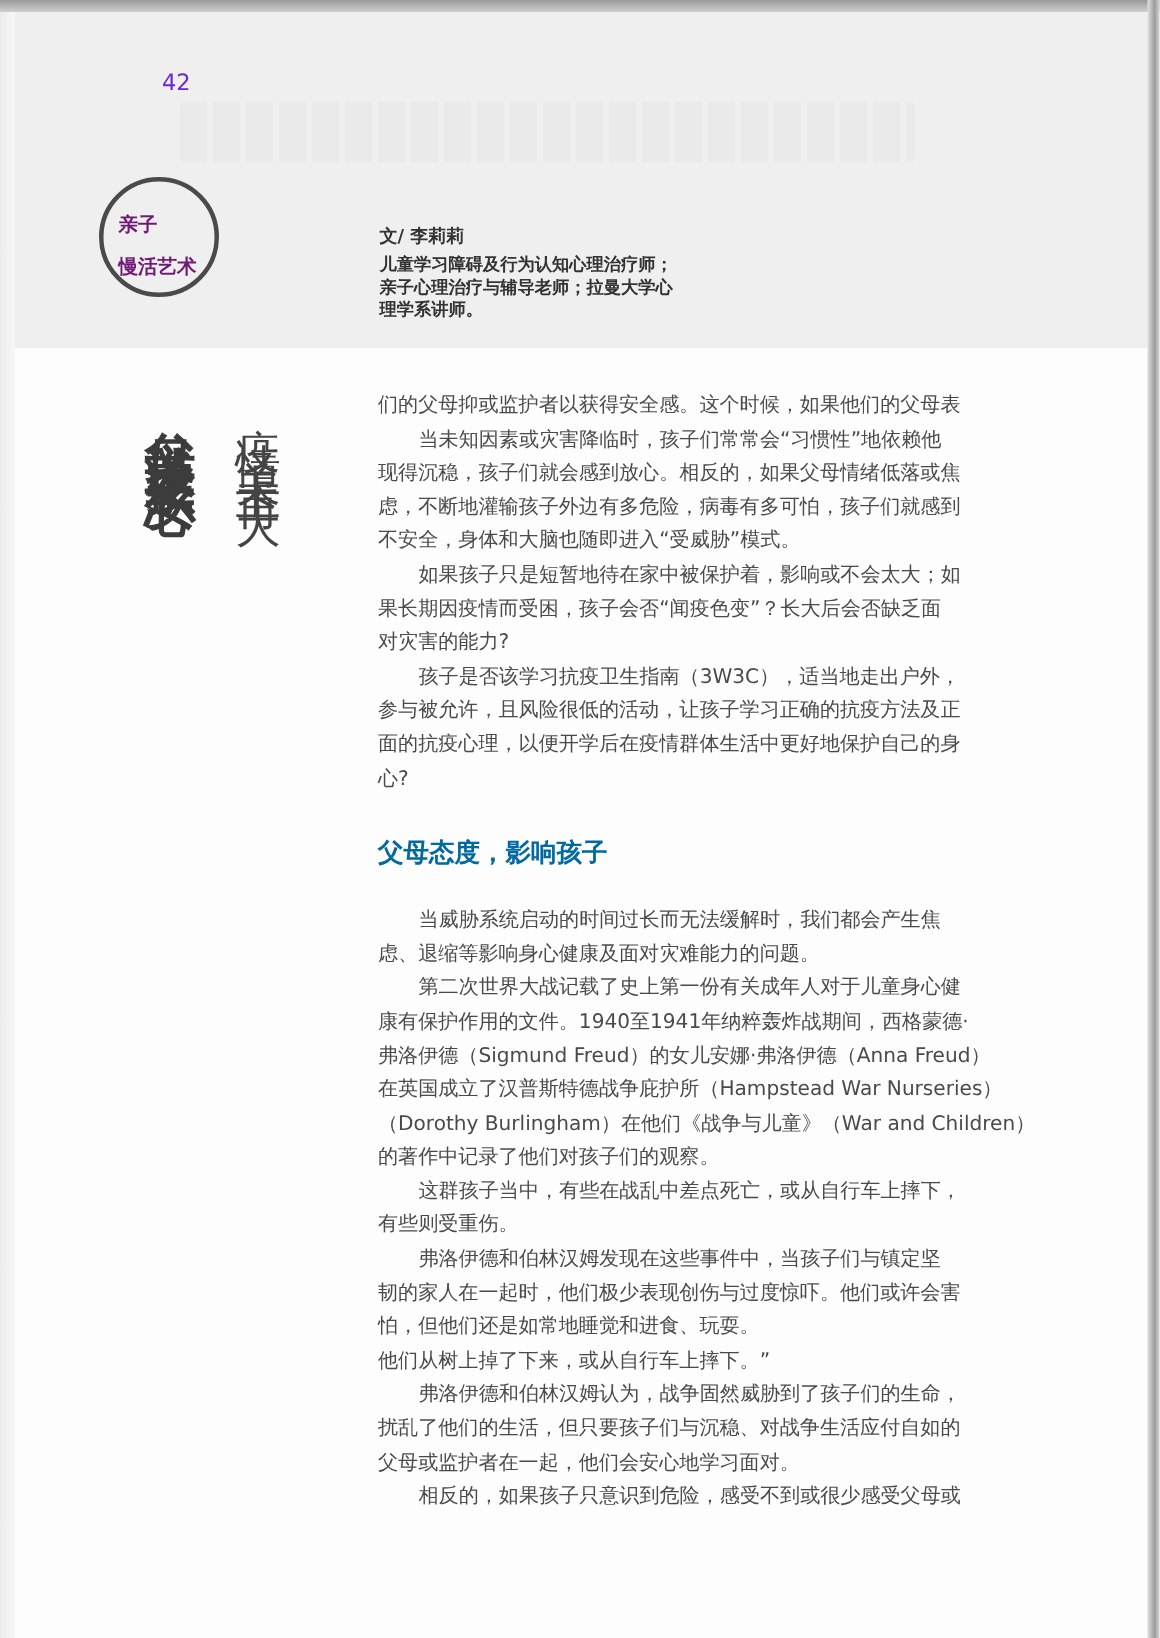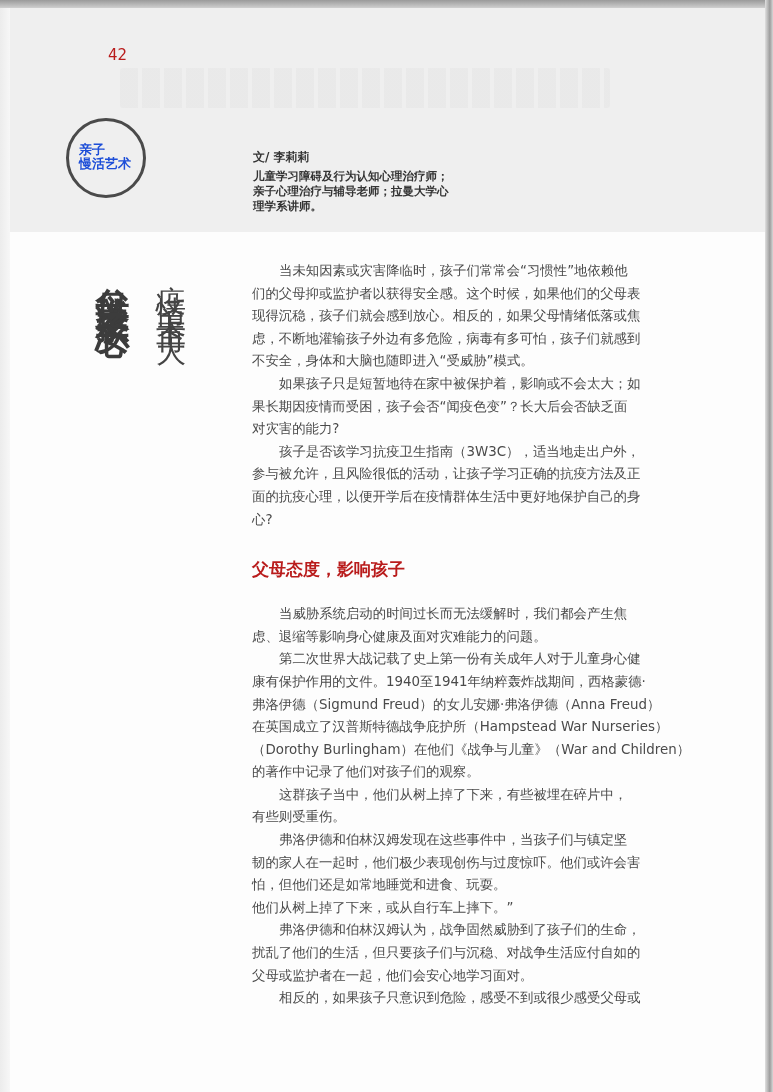--- a/index.html
+++ b/index.html
@@ -25,38 +25,38 @@
     .page {
       position: absolute; left: 10px; top: 8px; width: 755px; height: 1084px;
       background: #fdfdfd;
     }
     .header-band {
       position: absolute; left: 0; top: 0; width: 755px; height: 224px;
       background: #efefef;
     }
     .page-number {
       position: absolute; left: 98px; top: 38px;
-      font-size: 15px; color: #b91c1c;
+      font-size: 15px; color: #6d28d9;
     }
     .faded-title {
       position: absolute; left: 110px; top: 60px; width: 490px; height: 40px;
       background: repeating-linear-gradient(90deg, rgba(0,0,0,0.025) 0 18px, rgba(0,0,0,0) 18px 22px);
       border-radius: 3px;
     }
     .badge {
       position: absolute; left: 56px; top: 110px; width: 80px; height: 80px;
       border: 3px solid #4a4a4a; border-radius: 50%;
       box-sizing: border-box;
     }
     .badge-line {
-      position: absolute; left: 10px; font-weight: bold; font-size: 13px; color: #1d4ed8;
+      position: absolute; left: 10px; font-weight: bold; font-size: 13px; color: #701a75;
       white-space: nowrap;
     }
     .badge-line.l1 { top: 20px; }
-    .badge-line.l2 { top: 34px; }
+    .badge-line.l2 { top: 48px; }
     .author {
       position: absolute; left: 243px; top: 142px;
       font-size: 11.5px; color: #333; line-height: 15px;
     }
     .author .name { font-weight: bold; font-size: 12px; margin-bottom: 4px; }
     .author .bio { font-weight: bold; }
 
     .title-col {
       position: absolute; writing-mode: vertical-rl; text-orientation: upright;
       white-space: nowrap;
@@ -73,21 +73,21 @@
     }
 
     .body {
       position: absolute; left: 242px; top: 252px; width: 460px;
       font-size: 13.4px; line-height: 22.6px; color: #4a4a4a;
     }
     .line { white-space: nowrap; display: block; height: 22.6px; }
     .para { margin-bottom: 0; }
     .indent { padding-left: 27px; }
     .section-heading {
-      font-weight: bold; font-size: 17px; color: #b91c1c;
+      font-weight: bold; font-size: 17px; color: #0369a1;
       margin: 26px 0 22px 0; height: 24px; line-height: 24px;
     }
   </style>
 </head>
 <body>
 
 <div class="scan-top"></div>
 <div class="scan-left"></div>
 
 <div class="page">
@@ -108,22 +108,22 @@
         <div>理学系讲师。</div>
       </div>
     </div>
   </div>
 
   <div class="title-col title-main">父母淡定孩子安心</div>
   <div class="title-col title-sub">疫情关卡再大，</div>
 
   <div class="body">
     <div class="para">
+      <span class="line">们的父母抑或监护者以获得安全感。这个时候，如果他们的父母表</span>
       <span class="line indent">当未知因素或灾害降临时，孩子们常常会“习惯性”地依赖他</span>
-      <span class="line">们的父母抑或监护者以获得安全感。这个时候，如果他们的父母表</span>
       <span class="line">现得沉稳，孩子们就会感到放心。相反的，如果父母情绪低落或焦</span>
       <span class="line">虑，不断地灌输孩子外边有多危险，病毒有多可怕，孩子们就感到</span>
       <span class="line">不安全，身体和大脑也随即进入“受威胁”模式。</span>
     </div>
     <div class="para">
       <span class="line indent">如果孩子只是短暂地待在家中被保护着，影响或不会太大；如</span>
       <span class="line">果长期因疫情而受困，孩子会否“闻疫色变”？长大后会否缺乏面</span>
       <span class="line">对灾害的能力?</span>
     </div>
     <div class="para">
@@ -141,21 +141,21 @@
     </div>
     <div class="para">
       <span class="line indent">第二次世界大战记载了史上第一份有关成年人对于儿童身心健</span>
       <span class="line">康有保护作用的文件。1940至1941年纳粹轰炸战期间，西格蒙德·</span>
       <span class="line">弗洛伊德（Sigmund Freud）的女儿安娜·弗洛伊德（Anna Freud）</span>
       <span class="line">在英国成立了汉普斯特德战争庇护所（Hampstead War Nurseries）</span>
       <span class="line">（Dorothy Burlingham）在他们《战争与儿童》（War and Children）</span>
       <span class="line">的著作中记录了他们对孩子们的观察。</span>
     </div>
     <div class="para">
-      <span class="line indent">这群孩子当中，他们从树上掉了下来，有些被埋在碎片中，</span>
+      <span class="line indent">这群孩子当中，有些在战乱中差点死亡，或从自行车上摔下，</span>
       <span class="line">有些则受重伤。</span>
     </div>
     <div class="para">
       <span class="line indent">弗洛伊德和伯林汉姆发现在这些事件中，当孩子们与镇定坚</span>
       <span class="line">韧的家人在一起时，他们极少表现创伤与过度惊吓。他们或许会害</span>
       <span class="line">怕，但他们还是如常地睡觉和进食、玩耍。</span>
     </div>
     <div class="para">
       <span class="line">他们从树上掉了下来，或从自行车上摔下。”</span>
     </div>

